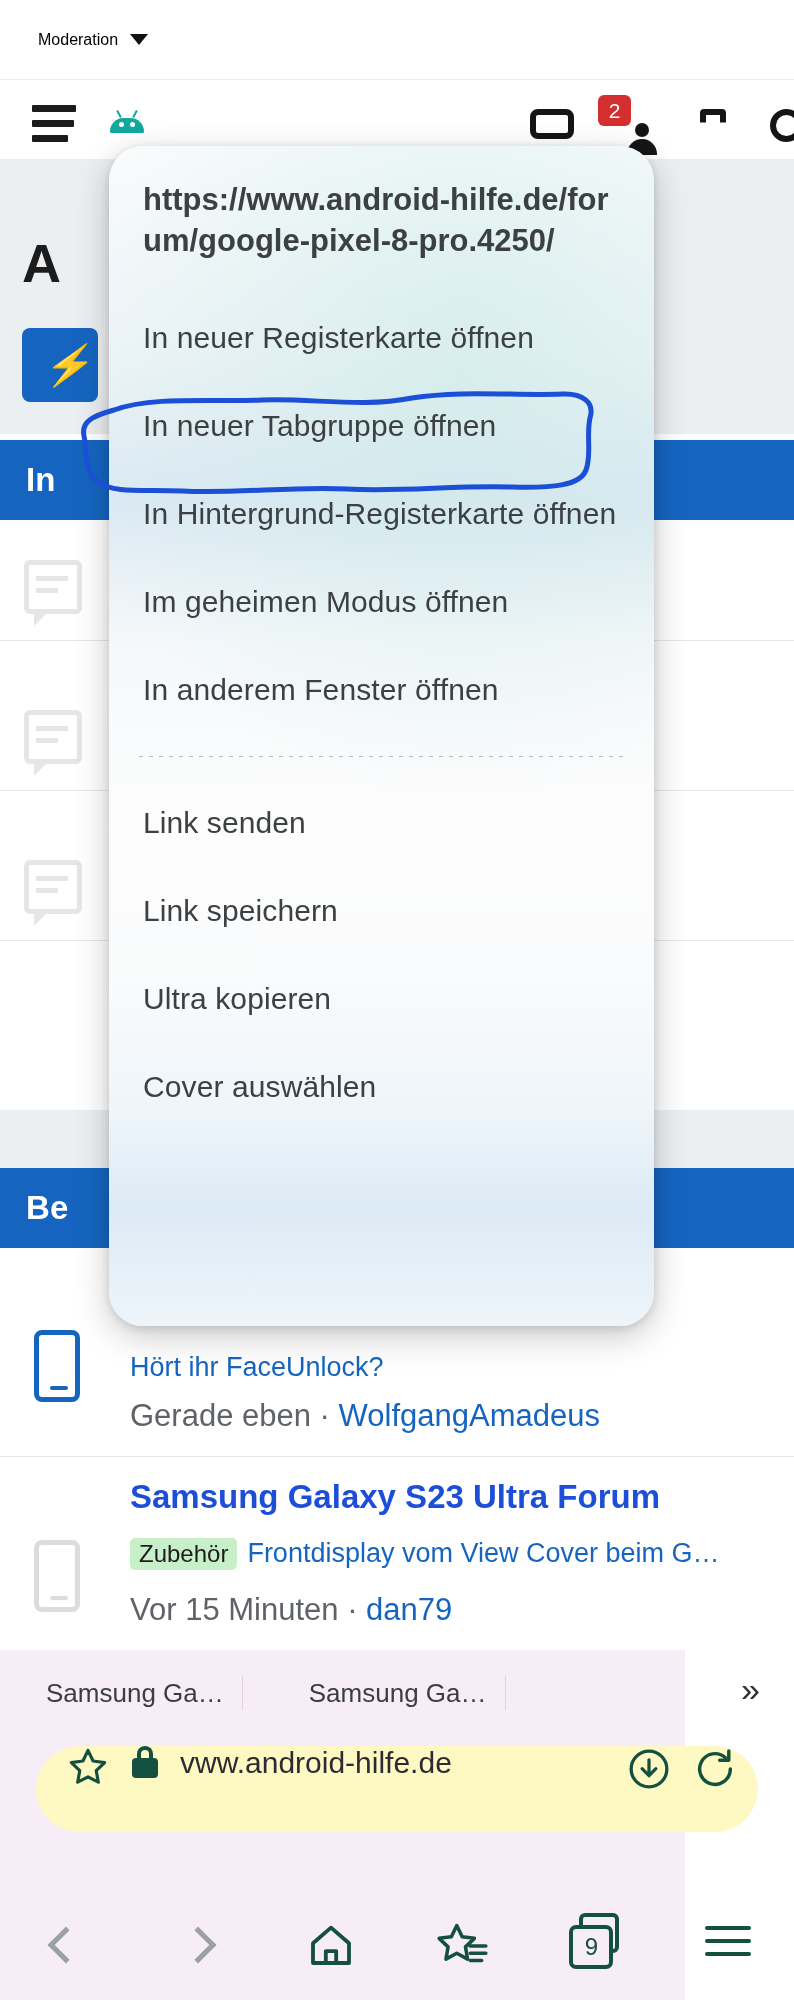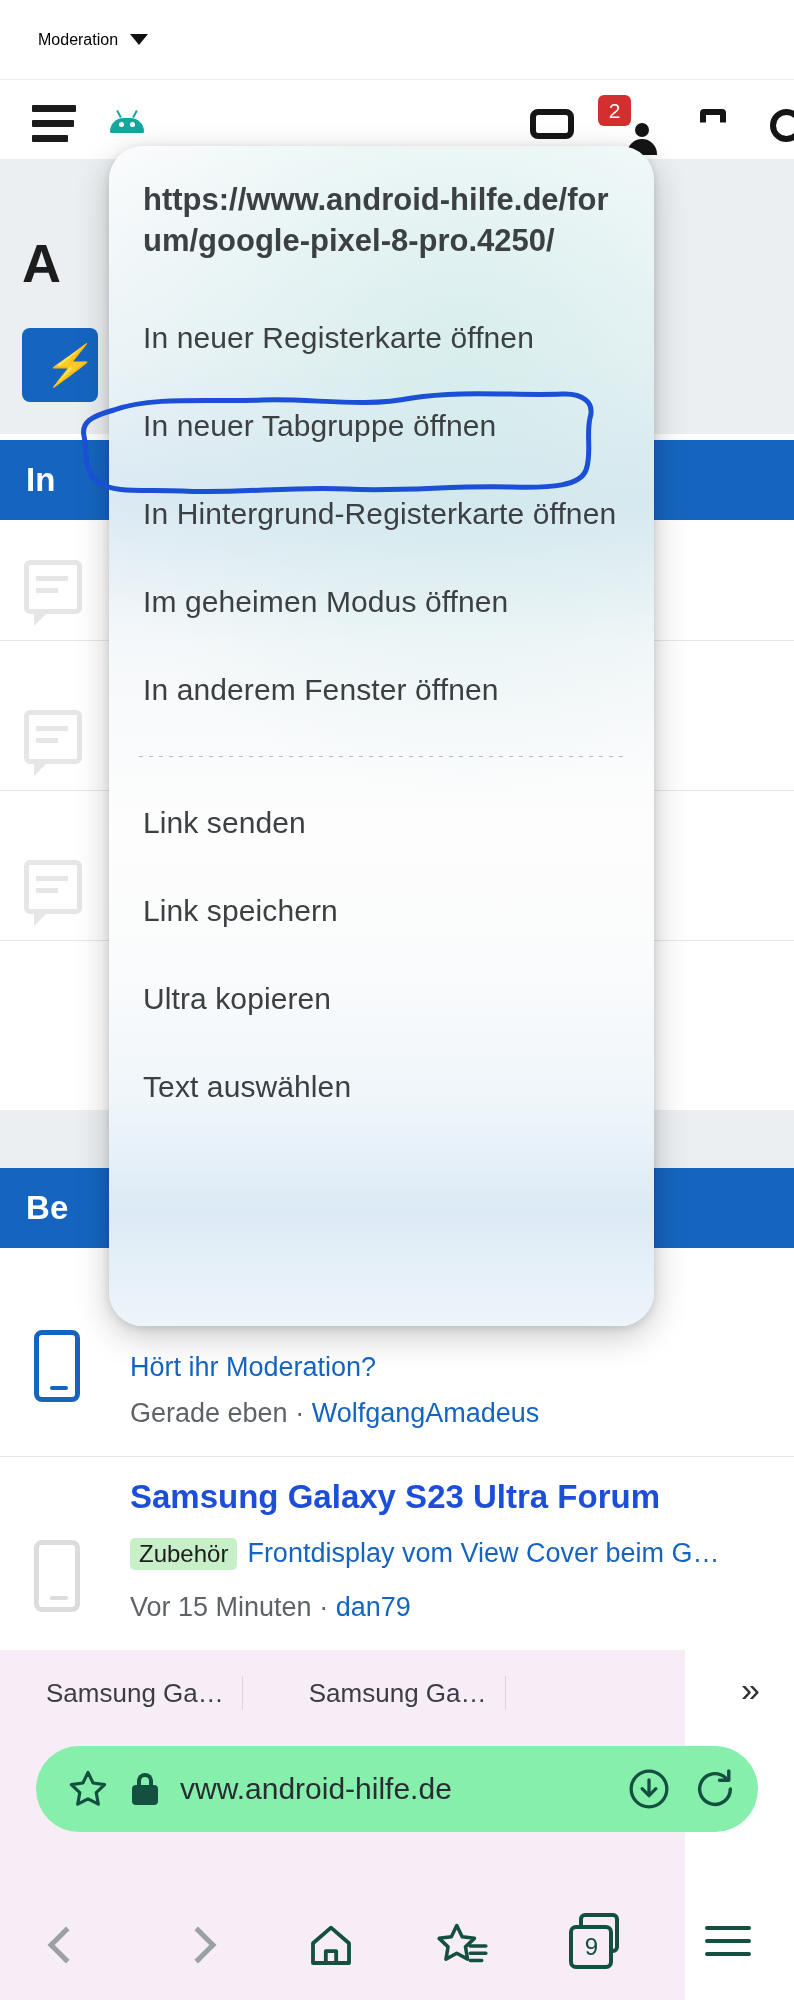--- a/index.html
+++ b/index.html
@@ -78,21 +78,21 @@
      border-left:14px solid #e6e6e6; border-bottom:14px solid transparent; }
 
   
   .phone-ico { position:absolute; width:46px; height:72px; border:5px solid #1565c0; border-radius:8px; }
   .phone-ico::after { content:""; position:absolute; left:11px; bottom:7px; width:18px;height:4px;
      background:#1565c0; border-radius:2px; }
   .phone-ico.grey { border-color:#dcdcdc; }
   .phone-ico.grey::after { background:#dcdcdc; }
 
   .thread-title { position:absolute; font-size:27px; color:#1565c0; }
-  .thread-meta  { position:absolute; font-size:27px; color:#5f6368; }
+  .thread-meta  { position:absolute; font-size:31px; color:#5f6368; }
   .thread-meta .u { color:#1565c0; }
   .forum-title { position:absolute; font-size:33px; color:#1d4ed8; font-weight:600; }
   .tag-chip { display:inline-block; background:#c8f0c8; color:#1d1d1d;
      border-radius:5px; padding:2px 9px; font-size:24px; margin-right:10px; }
 
   
   .popup {
     position:absolute; left:65px; top:146px; width:545px; height:1180px;
     border-radius:34px; overflow:hidden;
     background:
@@ -121,21 +121,21 @@
   
   .chrome { position:absolute; left:0; bottom:0; width:685px; height:350px; background:#f7edf7; }
   .tabstrip { position:absolute; left:0; top:0; width:794px; height:86px; display:flex; align-items:center; }
   .tab { font-size:26px; color:#3c3c46; padding:0 18px; }
   .tab.t1 { margin-left:28px; }
   .tab.t2 { margin-left:48px; }
   .tab-div { width:1px; height:34px; background:#ded2de; }
   .tab-more { position:absolute; right:34px; top:20px; font-size:34px; color:#2f2f38; }
 
   .urlbar { position:absolute; left:36px; top:96px; width:722px; height:86px;
-     background:#86efac; border-radius:43px; display:flex; align-items:center; }
+     background:#fef9c3; border-radius:43px; display:flex; }
   .urlbar .star { margin-left:30px; width:44px; height:42px; }
   .urlbar .lock { margin-left:22px; width:26px; height:32px; position:relative; }
   .urlbar .lock .body { position:absolute; bottom:0; width:26px; height:20px; background:#14503f; border-radius:4px; }
   .urlbar .lock .shackle { position:absolute; top:0; left:5px; width:16px;height:16px;
      border:4px solid #14503f; border-bottom:none; border-radius:8px 8px 0 0; }
   .urlbar .urltext { margin-left:22px; font-size:30px; color:#2b2b33; flex:1; }
   .urlbar .dl, .urlbar .rl { width:46px; height:46px; margin-right:20px; }
 
   .navbar { position:absolute; left:0; bottom:0; width:794px; height:110px;
      display:flex; align-items:center; justify-content:space-around; }
@@ -222,21 +222,21 @@
       <div class="l2"></div>
       <div class="tail"></div>
   </div>
 
   <div class="bg-band" style="top:1110px;height:58px"></div>
   <div class="blue-bar bar-be">
     <span>Be</span>
   </div>
 
   <div class="phone-ico" style="left:34px; top:1330px"></div>
-  <div class="thread-title" style="left:130px; top:1352px">Hört ihr Moderation?</div>
+  <div class="thread-title" style="left:130px; top:1352px">Hört ihr FaceUnlock?</div>
   <div class="thread-meta" style="left:130px; top:1398px">
     <span>Gerade eben</span>
     <span>·</span>
     <span class="u">WolfgangAmadeus</span>
   </div>
 
   <div class="row-sep" style="top:1456px"></div>
 
   <div class="phone-ico grey" style="left:34px; top:1540px"></div>
   <div class="forum-title" style="left:130px; top:1478px">Samsung Galaxy S23 Ultra Forum</div>
@@ -273,21 +273,21 @@
     <div class="menu-item">
       <span>Link senden</span>
     </div>
     <div class="menu-item">
       <span>Link speichern</span>
     </div>
     <div class="menu-item">
       <span>Ultra kopieren</span>
     </div>
     <div class="menu-item">
-      <span>Text auswählen</span>
+      <span>Cover auswählen</span>
     </div>
   </div>
 
   <svg class="annot" viewBox="0 0 540 130">
     <path d="M52 22 C90 8, 150 14, 200 12 C250 10, 300 20, 350 10 C400 2, 455 8, 500 6
              C520 5, 533 14, 528 30 C524 48, 530 66, 524 82 C518 98, 490 100, 450 99
              C395 97, 340 104, 285 101 C230 98, 175 106, 120 103 C85 101, 52 106, 36 94
              C20 82, 26 64, 22 48 C19 34, 30 28, 52 22 Z" fill="none" stroke="#1a4fd6" stroke-width="5" stroke-linecap="round" stroke-linejoin="round"></path>
   </svg>
 

